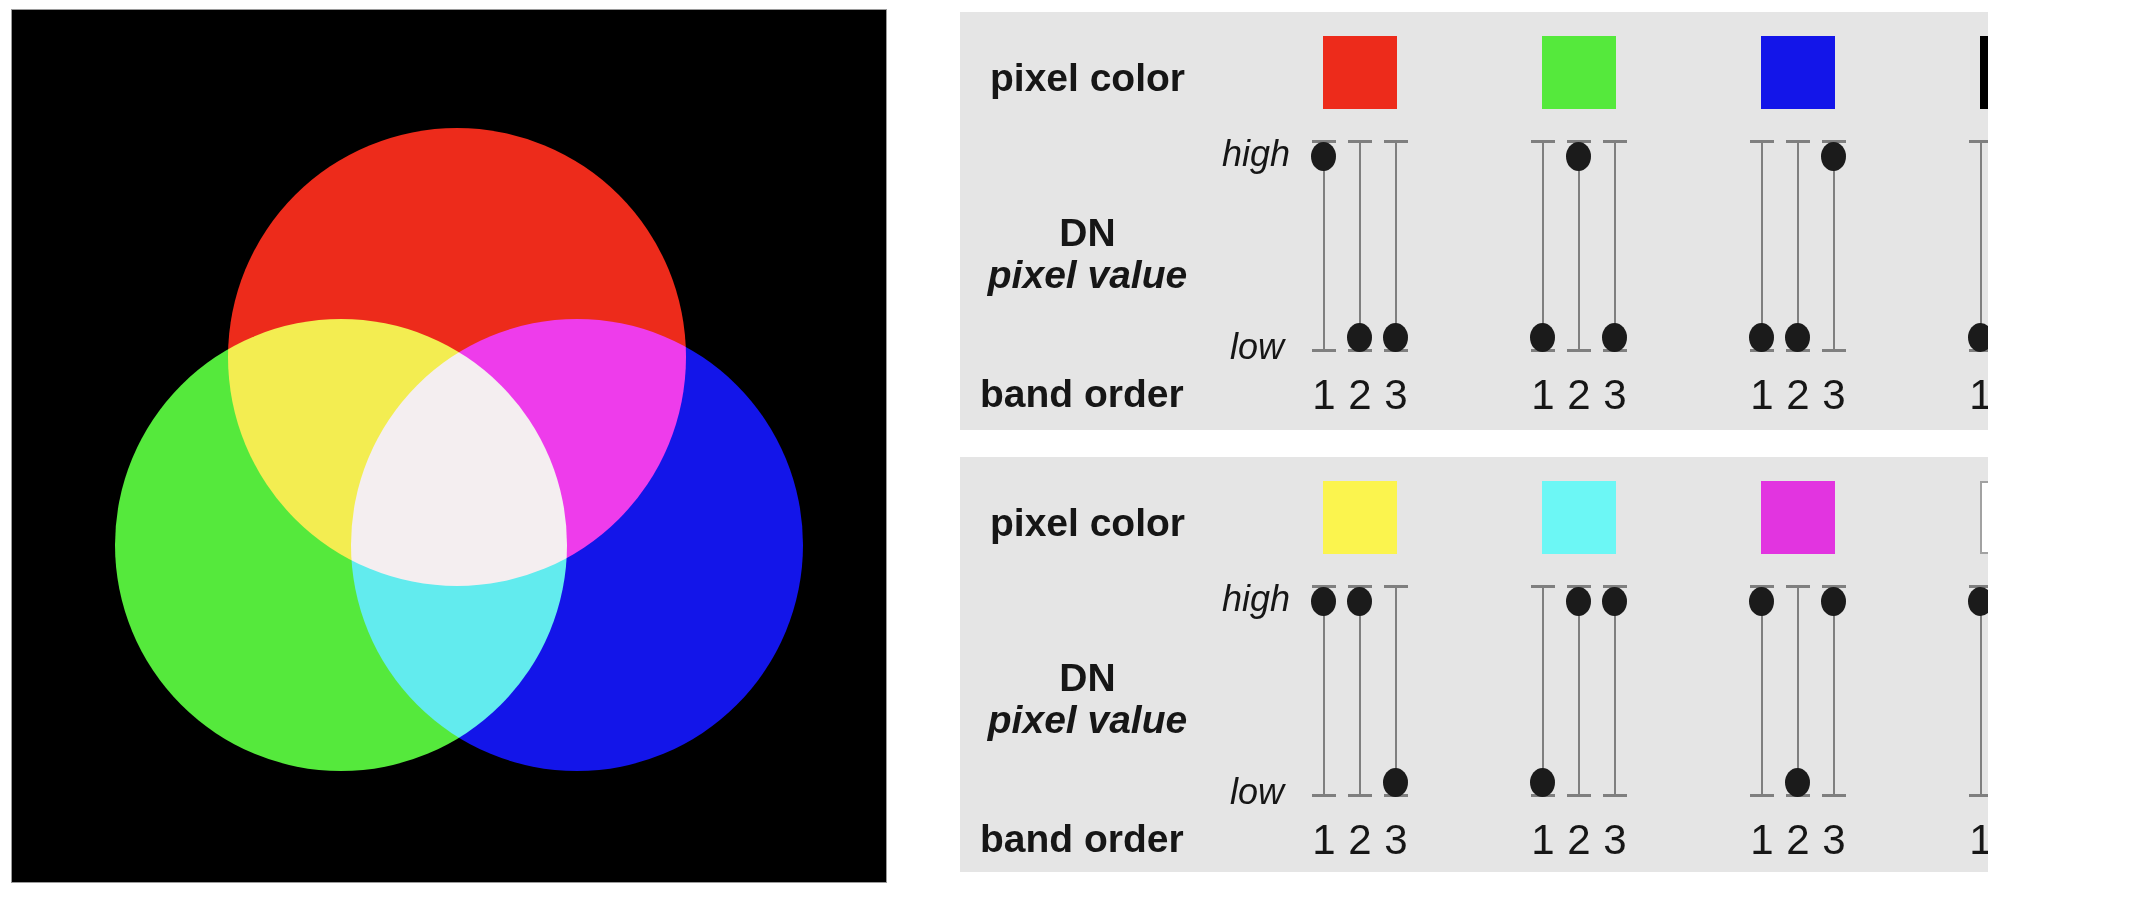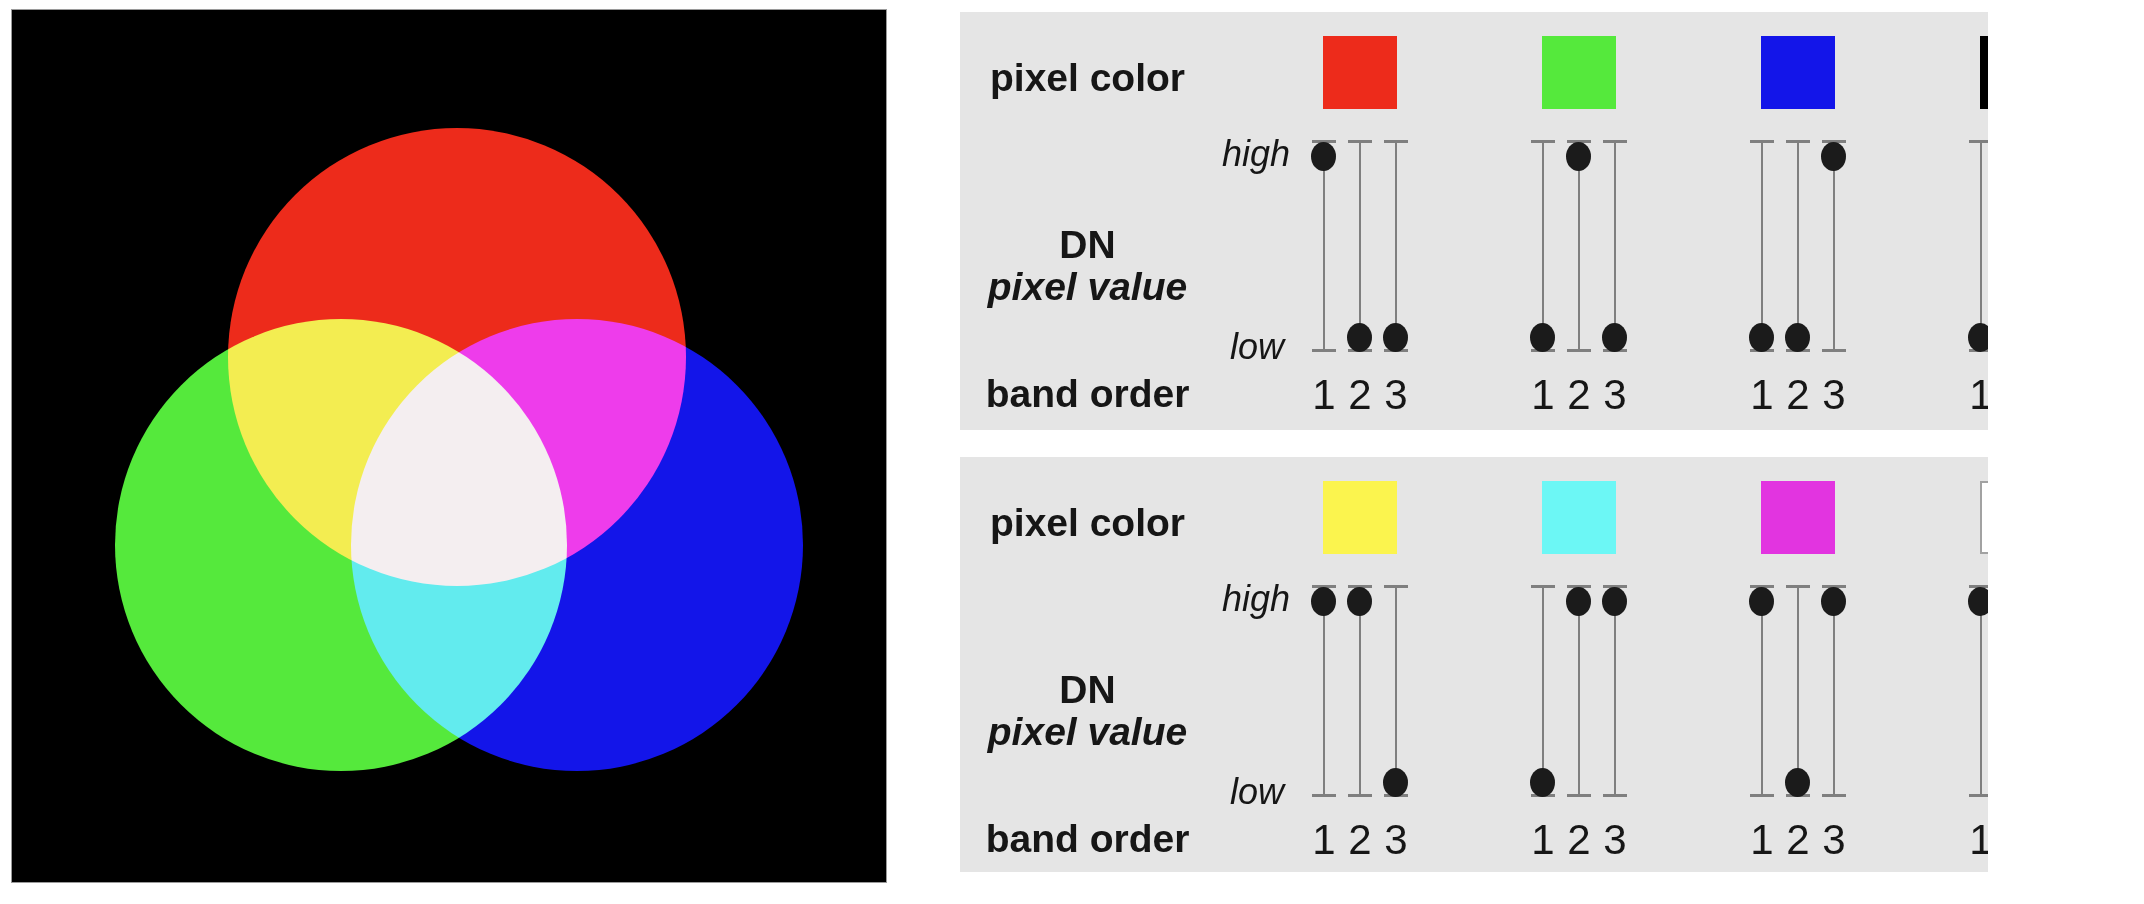--- a/index.html
+++ b/index.html
@@ -19,24 +19,24 @@
   .circle-blue  { left:339px; top:309px; width:452px; height:452px; }
 
   
   .panel { position:absolute; left:960px; width:1168px; }
   .panel-top    { top:12px;  height:418px; }
   .panel-bottom { top:457px; height:415px; }
 
   .lbl { position:absolute; white-space:nowrap; }
   .lbl-pixel-color { left:20px; top:44px;  width:215px; text-align:center; font-size:39px; font-weight:bold; }
   .lbl-high        { left:0;    top:121px; width:330px; text-align:right;  font-size:36px; font-style:italic; }
-  .lbl-dn-block    { left:20px; top:200px; width:215px; text-align:center; font-size:39px; font-weight:bold; line-height:42px;margin-top:12px; }
+  .lbl-dn-block    { left:20px; top:200px; width:215px; text-align:center; font-size:39px; font-weight:bold; line-height:42px; }
   .lbl-pixel-value { font-style:italic; }
   .lbl-low         { left:0;    top:314px; width:324px; text-align:right;  font-size:36px; font-style:italic; }
-  .lbl-band-order  { left:20px; top:360px; width:215px; text-align:center; font-size:39px; font-weight:bold; }
+  .lbl-band-order  { left:20px; top:360px; width:215px; text-align:left; font-size:39px; font-weight:bold; }
 
   .column { position:absolute; top:0; width:74px; height:100%; }
   .swatch { position:absolute; left:0; top:24px; width:74px; height:73px; }
   .swatch.outlined { border:2px solid #a2a2a2; box-sizing:border-box; }
 
   .vline { position:absolute; top:129px; height:210px; width:2px; background:#7f7f7f; }
   .cap   { position:absolute; width:24px; height:3px; background:#7f7f7f; }
   .cap-top    { top:128px; }
   .cap-bottom { top:337px; }
   .dot { position:absolute; width:25px; height:29px; border-radius:50%; background:#1b1b1b; }

